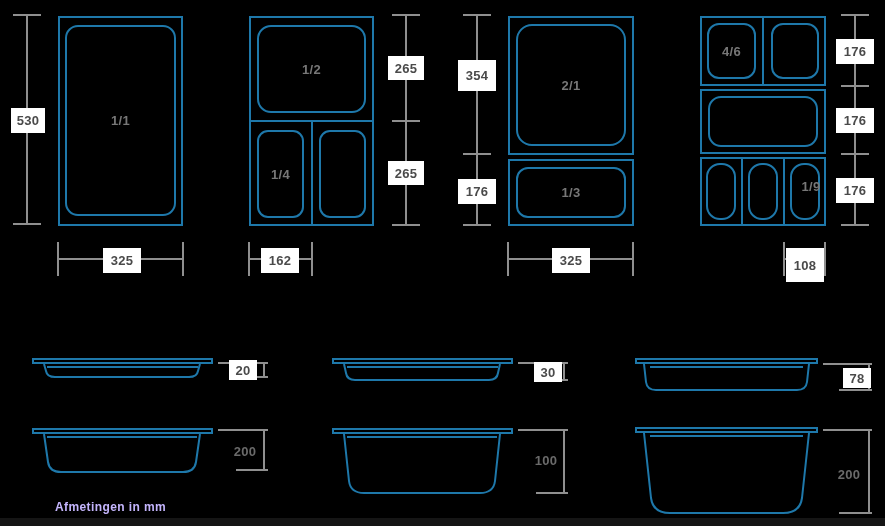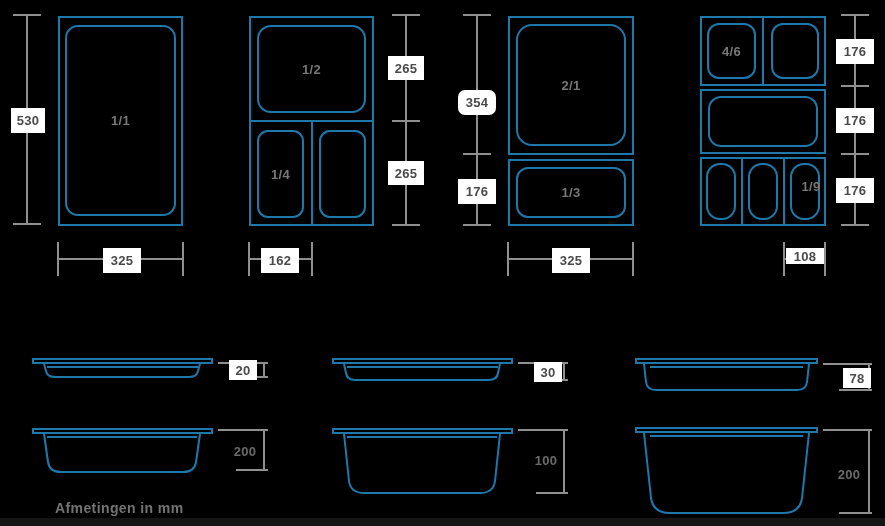--- a/index.html
+++ b/index.html
@@ -28,22 +28,22 @@
     font-weight:bold;font-size:13px;display:flex;align-items:center;justify-content:center;
     z-index:4;letter-spacing:.3px;
   }
   .dim-text{
     position:absolute;color:#6a6a6a;font-weight:bold;font-size:13px;
     display:flex;align-items:center;justify-content:center;z-index:4;letter-spacing:.3px;
   }
   .sideview{position:absolute;left:0;top:0;z-index:1;}
   .sideview *{vector-effect:non-scaling-stroke;}
   #footer-note{
-    position:absolute;left:55px;top:500px;color:#737373;
-    font-weight:bold;font-size:14px;letter-spacing:.4px;z-index:2;
+    position:absolute;left:55px;top:500px;color:#c4b5fd;
+    font-weight:bold;font-size:12px;letter-spacing:.4px;z-index:2;
   }
   #bottom-strip{position:absolute;left:0;top:518px;width:885px;height:8px;background:#151515;}
 </style>
 </head>
 <body>
 
 <div id="stage">
 
   
   <div class="grp">
@@ -92,21 +92,21 @@
     <div class="pan-outer" style="left:508px;top:159px;width:126px;height:67px;"></div>
     <div class="pan-inner" style="left:516px;top:24px;width:110px;height:122px;border-radius:16px;"></div>
     <div class="pan-label" style="left:516px;top:24px;width:110px;height:122px;">2/1</div>
     <div class="pan-inner" style="left:516px;top:167px;width:110px;height:51px;border-radius:12px;"></div>
     <div class="pan-label" style="left:516px;top:167px;width:110px;height:51px;">1/3</div>
 
     <div class="gline" style="left:476px;top:15px;width:2px;height:211px;"></div>
     <div class="gline" style="left:463px;top:14px;width:28px;height:2px;"></div>
     <div class="gline" style="left:463px;top:153px;width:28px;height:2px;"></div>
     <div class="gline" style="left:463px;top:224px;width:28px;height:2px;"></div>
-    <div class="dim-box" style="left:458px;top:90px;width:38px;height:25px;border-radius:7px;">354</div>
+    <div class="dim-box" style="left:458px;top:60px;width:38px;height:31px;">354</div>
     <div class="dim-box" style="left:458px;top:179px;width:38px;height:25px;">176</div>
 
     <div class="gline" style="left:508px;top:258px;width:126px;height:2px;"></div>
     <div class="gline" style="left:507px;top:242px;width:2px;height:34px;"></div>
     <div class="gline" style="left:632px;top:242px;width:2px;height:34px;"></div>
     <div class="dim-box" style="left:552px;top:248px;width:38px;height:25px;">325</div>
   </div>
 
   
   <div class="grp">
@@ -131,21 +131,21 @@
     <div class="gline" style="left:841px;top:85px;width:28px;height:2px;"></div>
     <div class="gline" style="left:841px;top:153px;width:28px;height:2px;"></div>
     <div class="gline" style="left:841px;top:224px;width:28px;height:2px;"></div>
     <div class="dim-box" style="left:836px;top:39px;width:38px;height:25px;">176</div>
     <div class="dim-box" style="left:836px;top:108px;width:38px;height:25px;">176</div>
     <div class="dim-box" style="left:836px;top:178px;width:38px;height:25px;">176</div>
 
     <div class="gline" style="left:784px;top:258px;width:42px;height:2px;"></div>
     <div class="gline" style="left:783px;top:242px;width:2px;height:34px;"></div>
     <div class="gline" style="left:824px;top:242px;width:2px;height:34px;"></div>
-    <div class="dim-box" style="left:786px;top:248px;width:38px;height:16px;">108</div>
+    <div class="dim-box" style="left:786px;top:248px;width:38px;height:34px;">108</div>
   </div>
 
   
   <svg class="sideview" width="885" height="526" viewBox="0 0 885 526" fill="none" stroke="#1e78aa" stroke-width="2">
     <rect x="33" y="359" width="179" height="4"></rect>
     <line x1="47" y1="367" x2="198" y2="367"></line>
     <path d="M44,364 L46,371 Q47,377 55,377 L189,377 Q197,377 198,371 L200,364"></path>
   </svg>
   <svg class="sideview" width="885" height="526" viewBox="0 0 885 526" fill="none" stroke="#1e78aa" stroke-width="2">
     <rect x="33" y="429" width="179" height="4"></rect>

